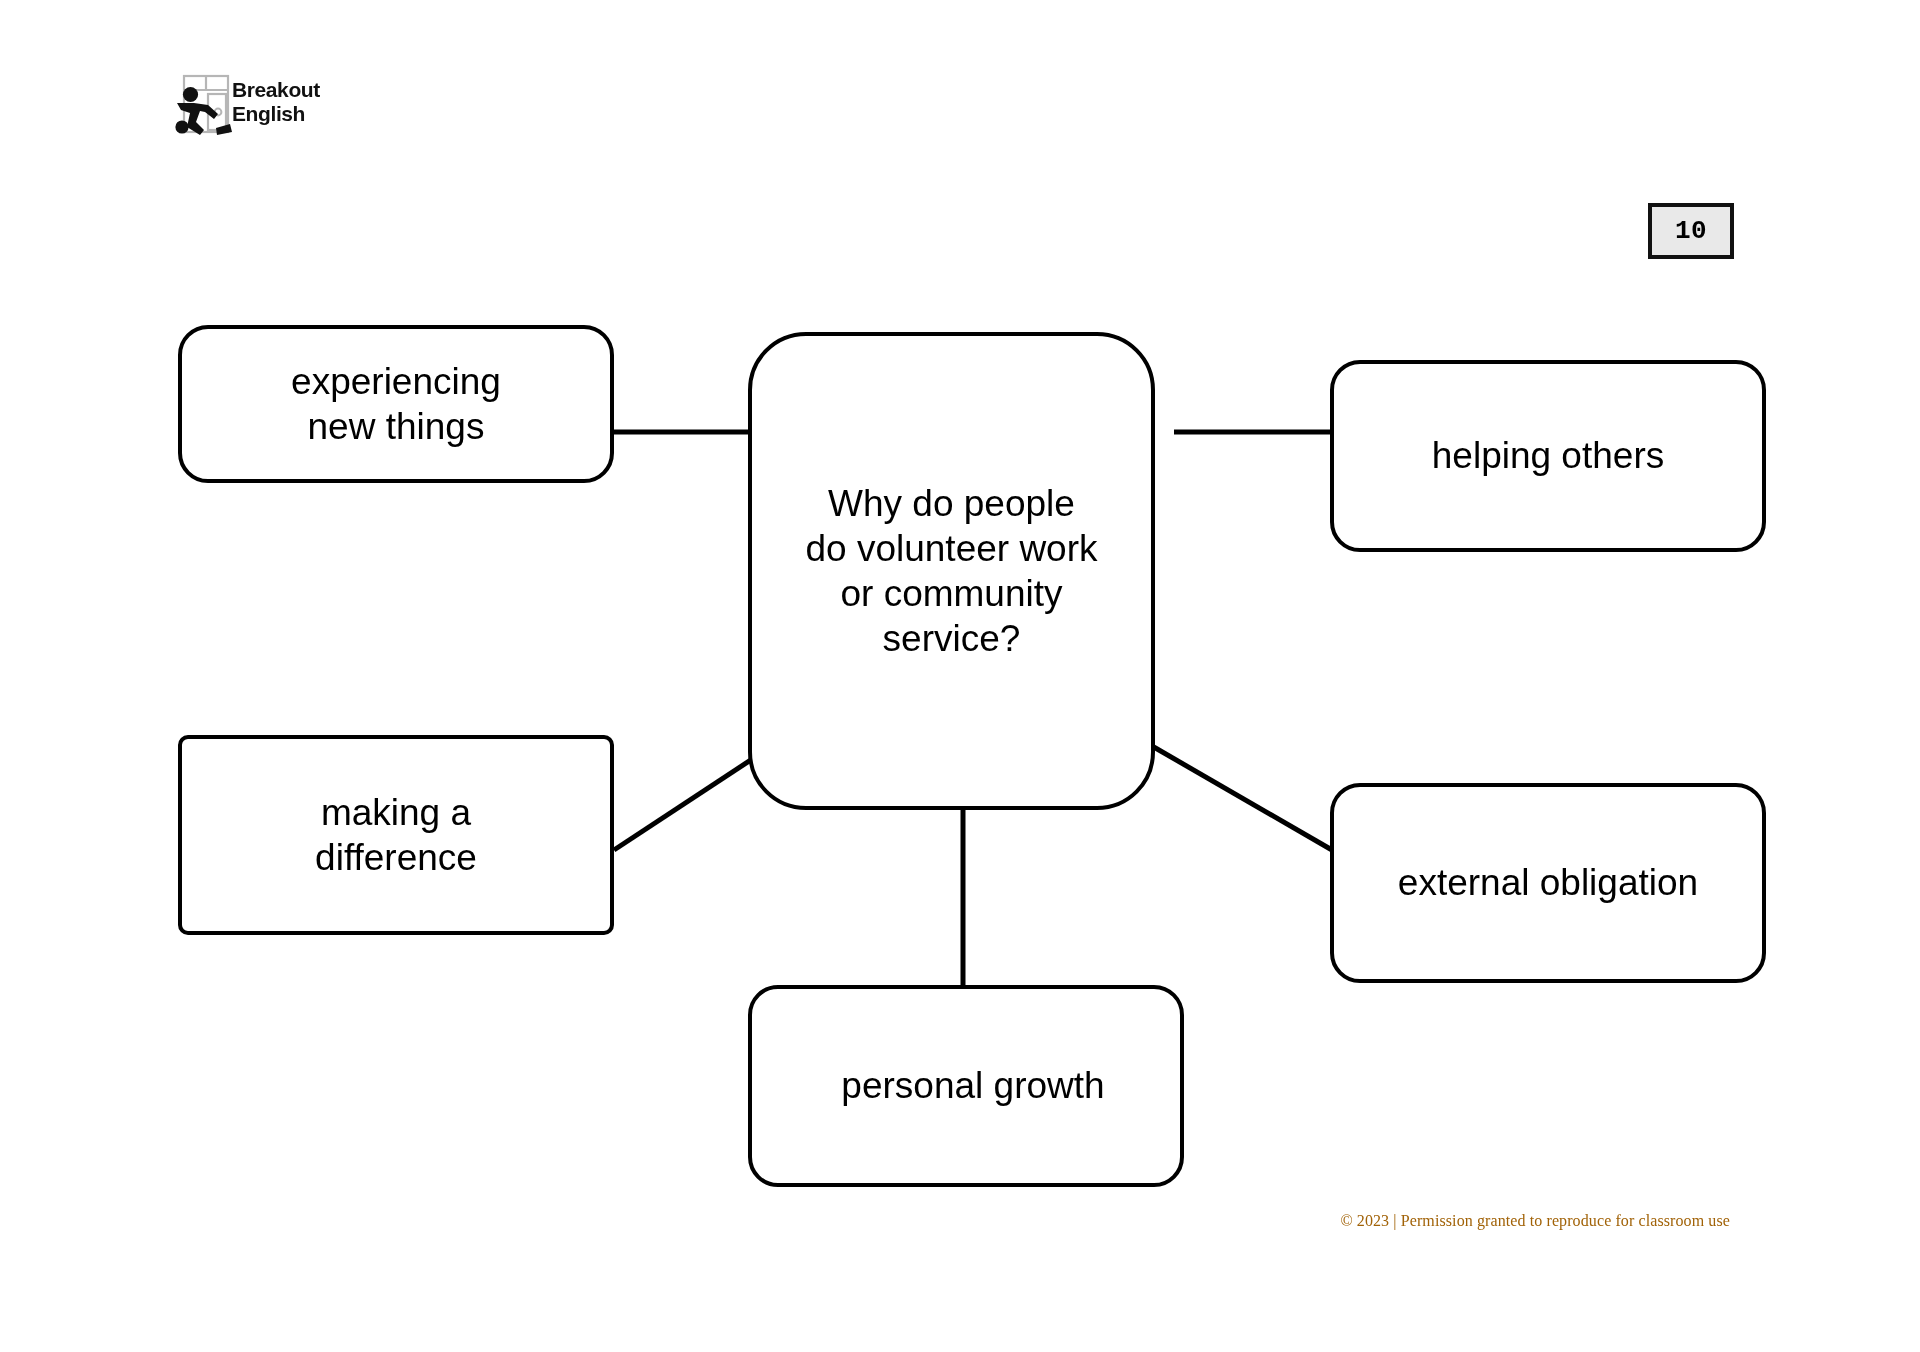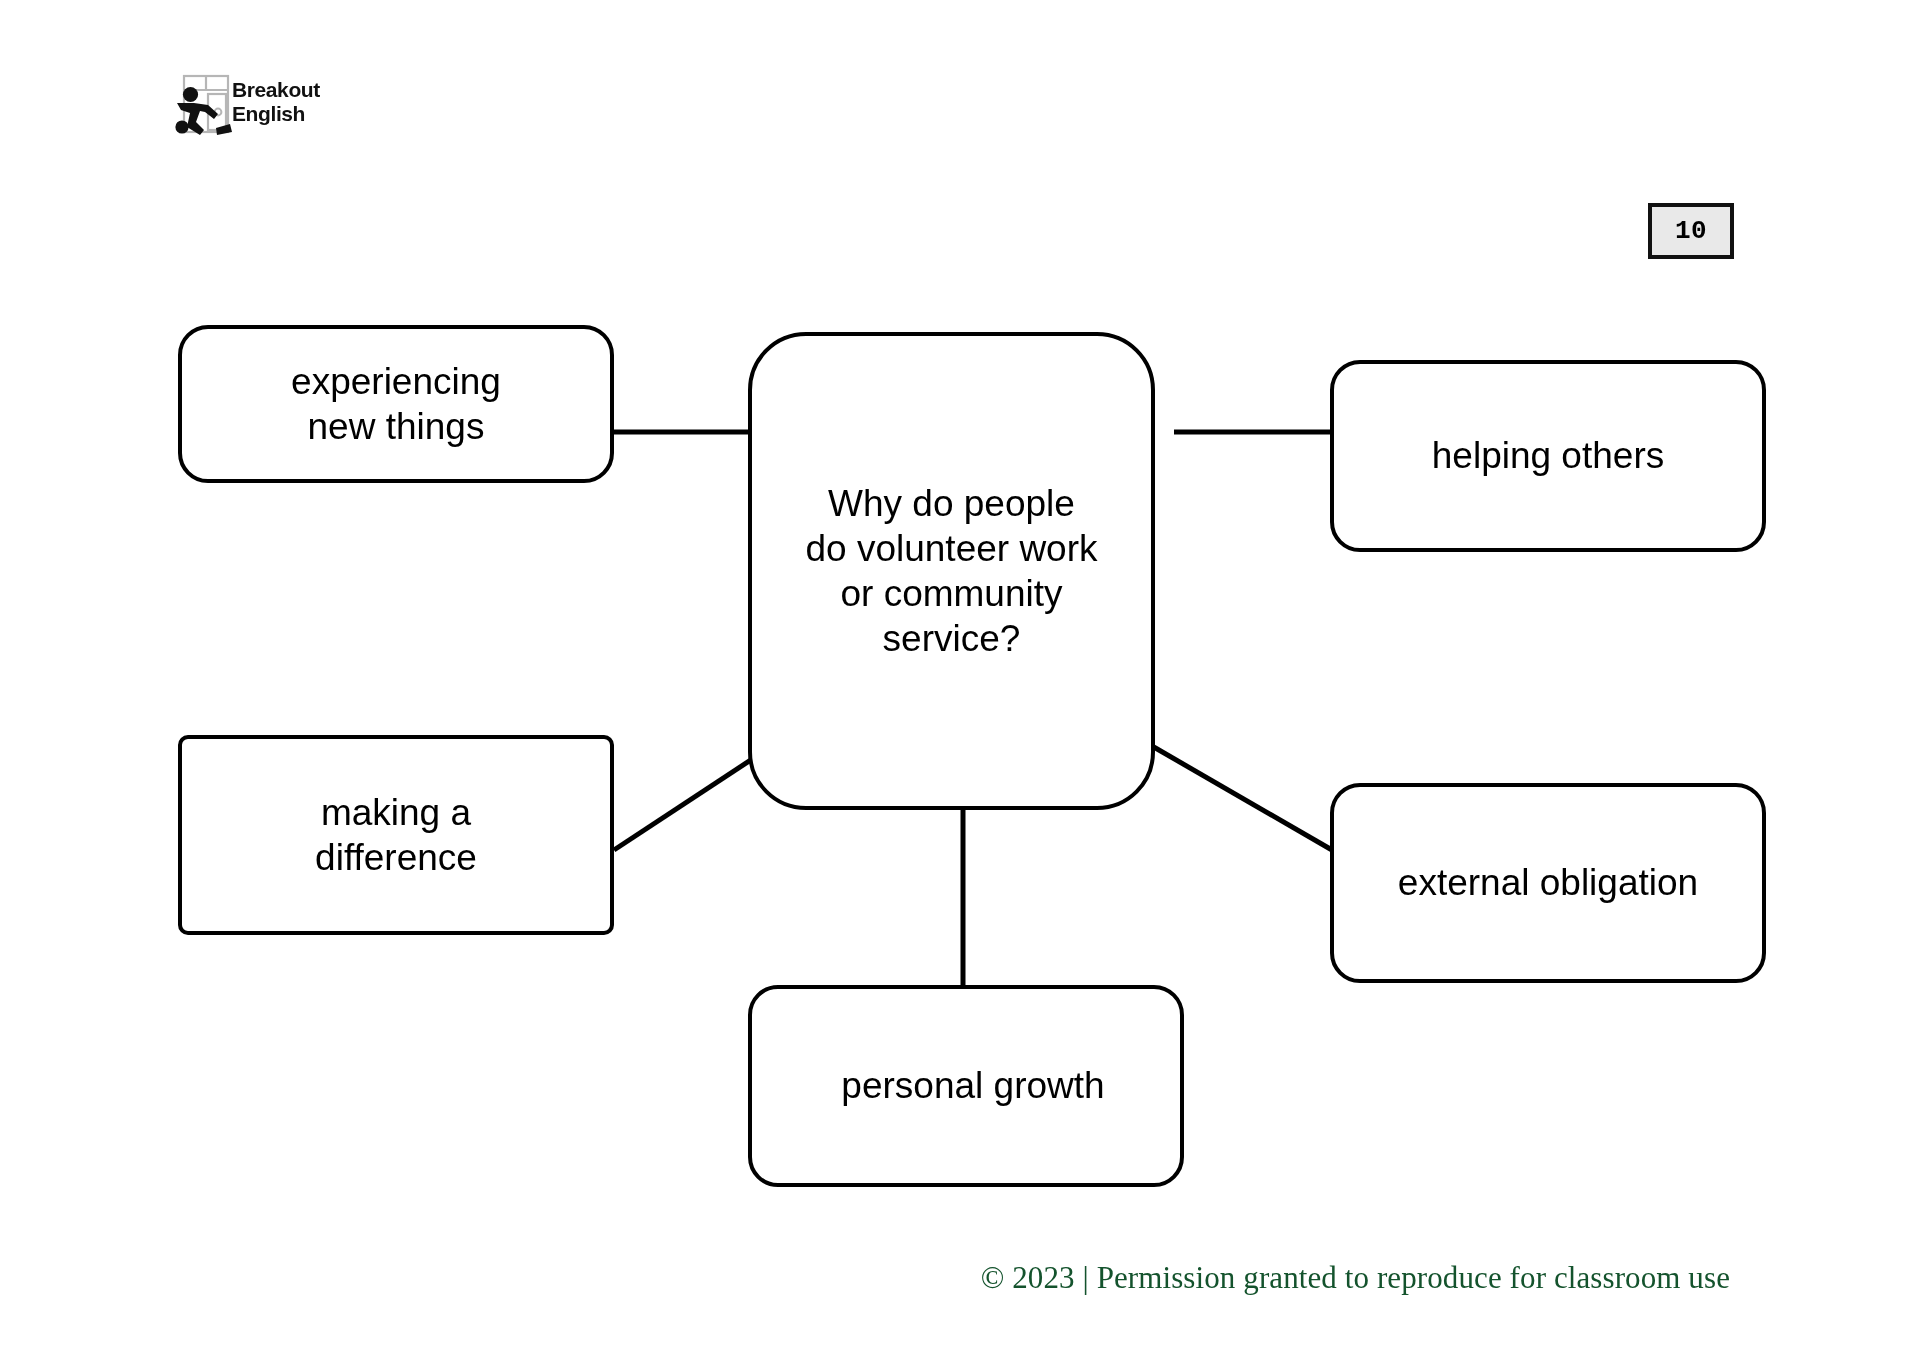--- a/index.html
+++ b/index.html
@@ -128,25 +128,25 @@
     height: 202px;
     border-radius: 30px;
     font-size: 37px;
     padding-left: 14px;
   }
 
   
   #footer-copyright {
     position: absolute;
     right: 190px;
-    top: 1260px;
+    top: 1212px;
     font-family: "Liberation Serif", serif;
-    font-size: 31px;
+    font-size: 16px;
     letter-spacing: 0.1px;
-    color: #14532d;
+    color: #a16207;
     white-space: nowrap;
   }
 </style>
 </head>
 <body>
 
 <svg id="brand-logo" viewBox="0 0 190 64" xmlns="http://www.w3.org/2000/svg">
   <g>
     <rect x="10" y="4" width="44" height="56" fill="none" stroke="#b6b6b6" stroke-width="2.2"></rect>
     <line x1="10" y1="18" x2="54" y2="18" stroke="#b6b6b6" stroke-width="2.2"></line>

